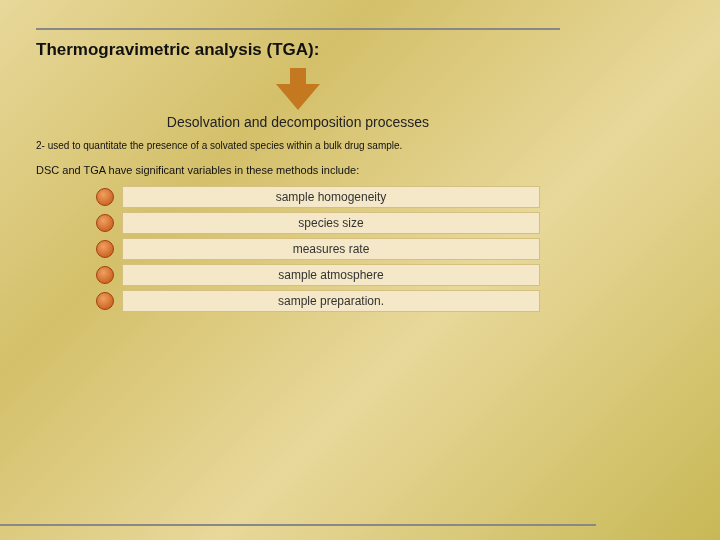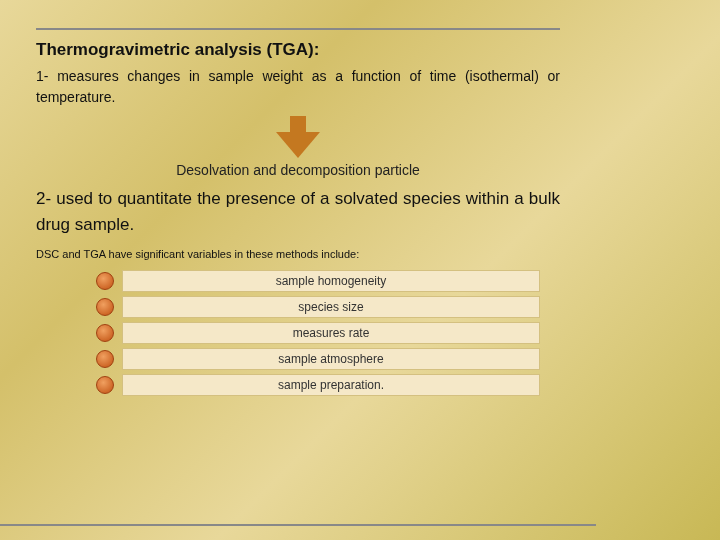--- a/index.html
+++ b/index.html
@@ -70,21 +70,21 @@
     }
 
     .desolvation-text {
       text-align: center;
       font-size: 14px;
       color: #222;
       margin-bottom: 8px;
     }
 
     .point2 {
-      font-size: 17px;
+      font-size: 10px;
       color: #111;
       text-align: justify;
       margin-bottom: 10px;
       line-height: 1.5;
     }
 
     .variables-title {
       font-size: 11px;
       color: #111;
       margin-bottom: 8px;
@@ -138,30 +138,29 @@
     }
   </style>
 </head>
 <body>
 
 <div class="slide">
   <div class="title-line"></div>
 
   <div class="title">Thermogravimetric analysis (TGA):</div>
 
-  <div class="subtitle">1-  measures changes in sample weight as a function of time (isothermal) or temperature.</div>
 
   <div class="arrow-container">
     <div class="arrow-wrapper">
       <div class="arrow-shaft-box"></div>
       <div class="arrow-head"></div>
     </div>
   </div>
 
-  <div class="desolvation-text">Desolvation and decomposition particle</div>
+  <div class="desolvation-text">Desolvation and decomposition processes</div>
 
   <div class="point2">2- used to quantitate the presence of a solvated species within a bulk drug sample.</div>
 
   <div class="variables-title">DSC and TGA have significant variables in these methods include:</div>
 
   <div class="list-container">
   <div class="list-item">
         <div class="bullet-circle"></div>
         <div class="list-bar">sample homogeneity</div>
       </div>

